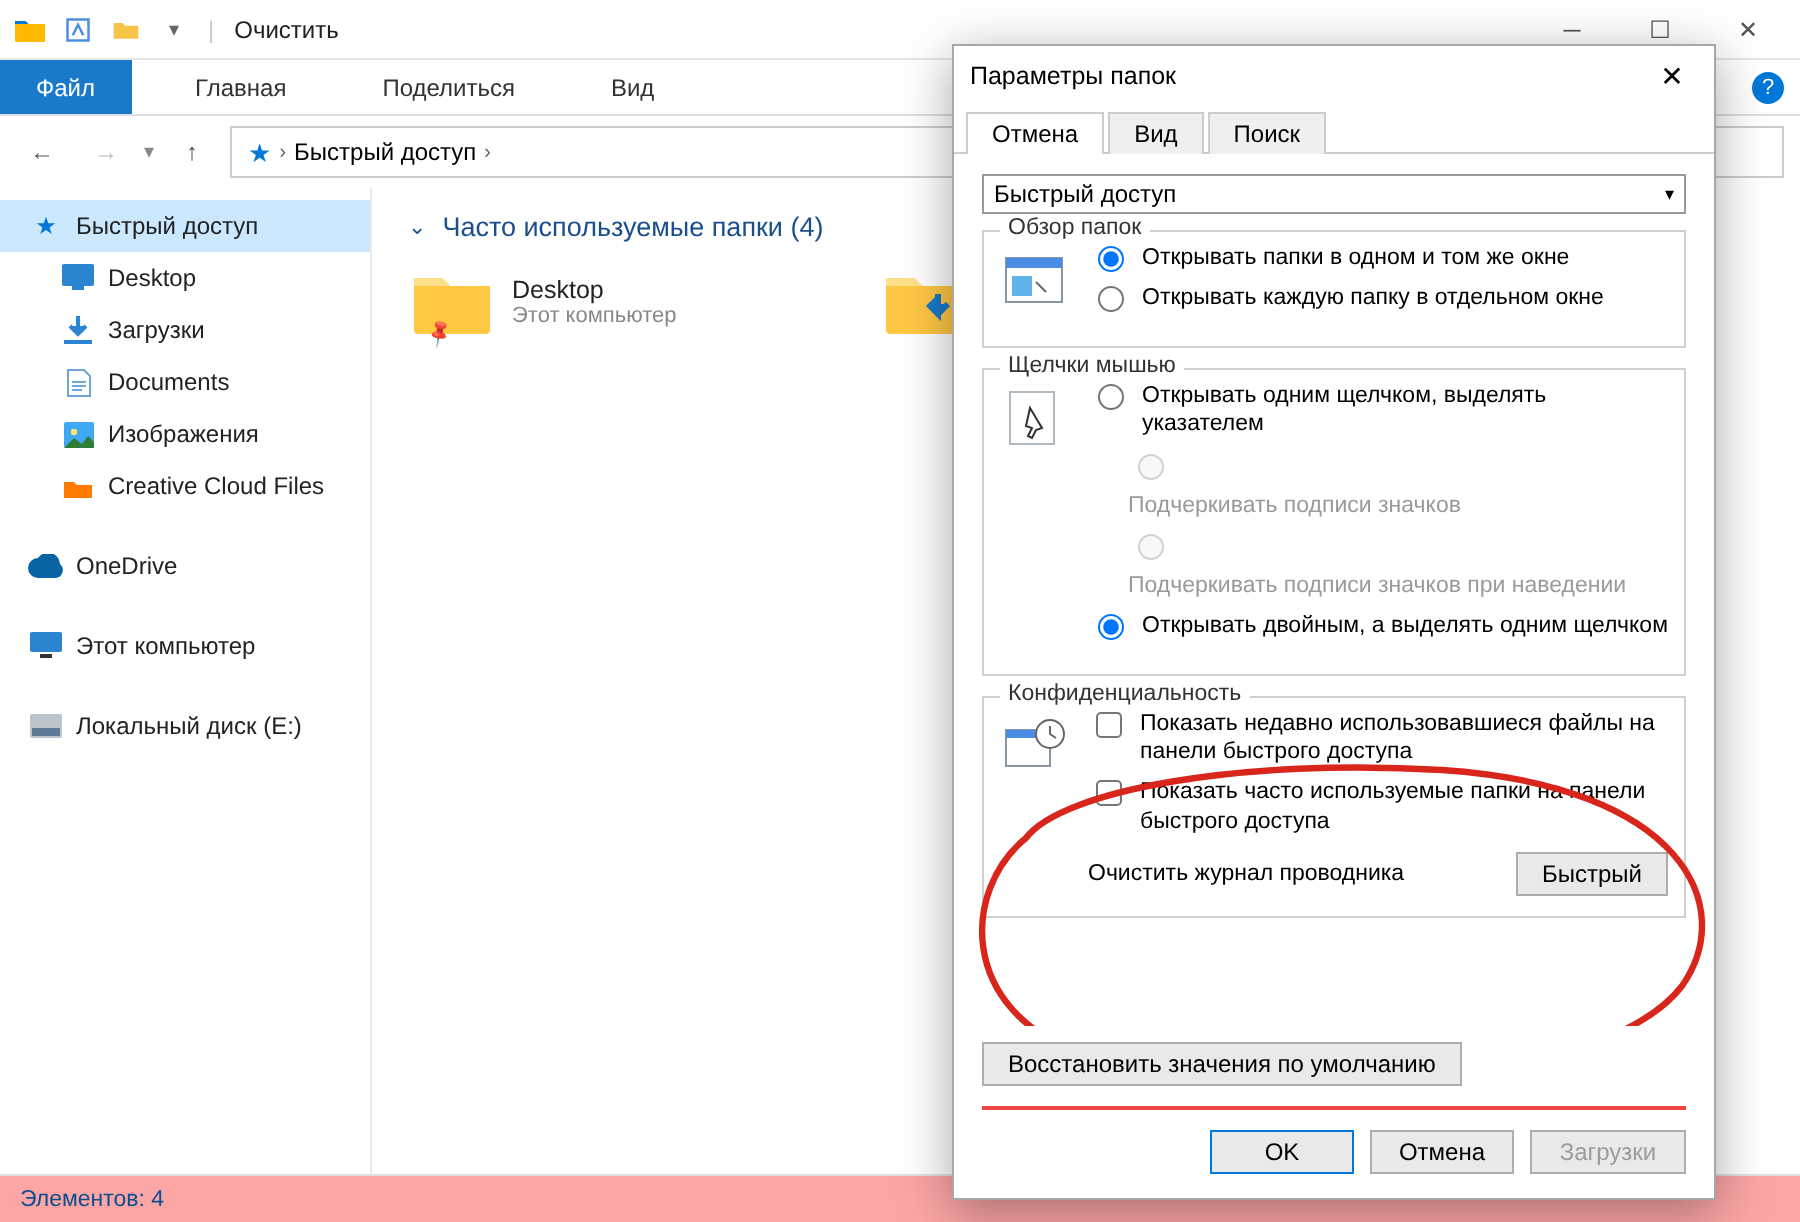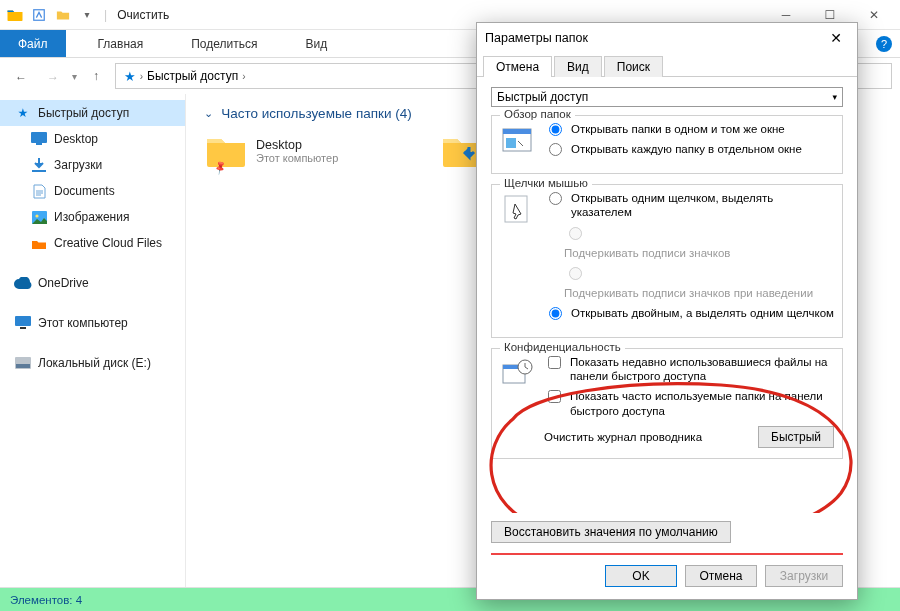--- a/index.html
+++ b/index.html
@@ -45,21 +45,21 @@
   .content .group-head { display: flex; align-items: center; gap: 8px; color: #1a4f8b; font-size: 13.5px; margin: 4px 0 10px; }
   .content .group-head .chev-blue { color: #1a4f8b; font-size: 11px; }
   .folder-grid { display: flex; flex-wrap: wrap; gap: 10px 26px; }
   .folder-item { display: flex; align-items: center; gap: 8px; width: 210px; }
   .folder-item .f-icon { width: 44px; height: 40px; display: flex; align-items: center; justify-content: center; position: relative; }
   .folder-item .txts .name { font-size: 12.5px; color: #222; }
   .folder-item .txts .sub { font-size: 11px; color: #888; }
   .folder-item .pin { position: absolute; bottom: -2px; left: 10px; font-size: 10px; color: #5f6f79; transform: rotate(-35deg); }
 
   
-  .statusbar { height: 24px; border-top: 1px solid #e0e0e0; display: flex; align-items: center; padding: 0 10px; font-size: 11.5px; color: #0b4f8f; background: #86efac; }
+  .statusbar { height: 24px; border-top: 1px solid #e0e0e0; display: flex; align-items: center; padding: 0 10px; font-size: 11.5px; color: #0b4f8f; background: #fca5a5; }
 
   
   .dialog { position: absolute; left: 476px; top: 22px; width: 382px; height: 578px; background: #fff; box-shadow: 0 6px 24px rgba(0,0,0,.35); border: 1px solid #a7a7a7; display: flex; flex-direction: column; }
   .dlg-title { height: 30px; display: flex; align-items: center; padding: 0 8px; font-size: 12.5px; }
   .dlg-title .x { margin-left: auto; width: 26px; text-align: center; font-size: 14px; }
   .dlg-tabs { display: flex; padding: 0 6px; border-bottom: 1px solid #ccc; height: 24px; align-items: flex-end; gap: 2px; }
   .dlg-tab { padding: 3px 12px; border: 1px solid #ccc; border-bottom: none; background: #fff; font-size: 12px; position: relative; top: 1px; }
   .dlg-tab:not(.active) { background: #efefef; }
   .dlg-body { flex: 1; padding: 10px 14px; overflow: hidden; position: relative; }
   .row { display: flex; align-items: center; gap: 8px; margin-bottom: 8px; }

